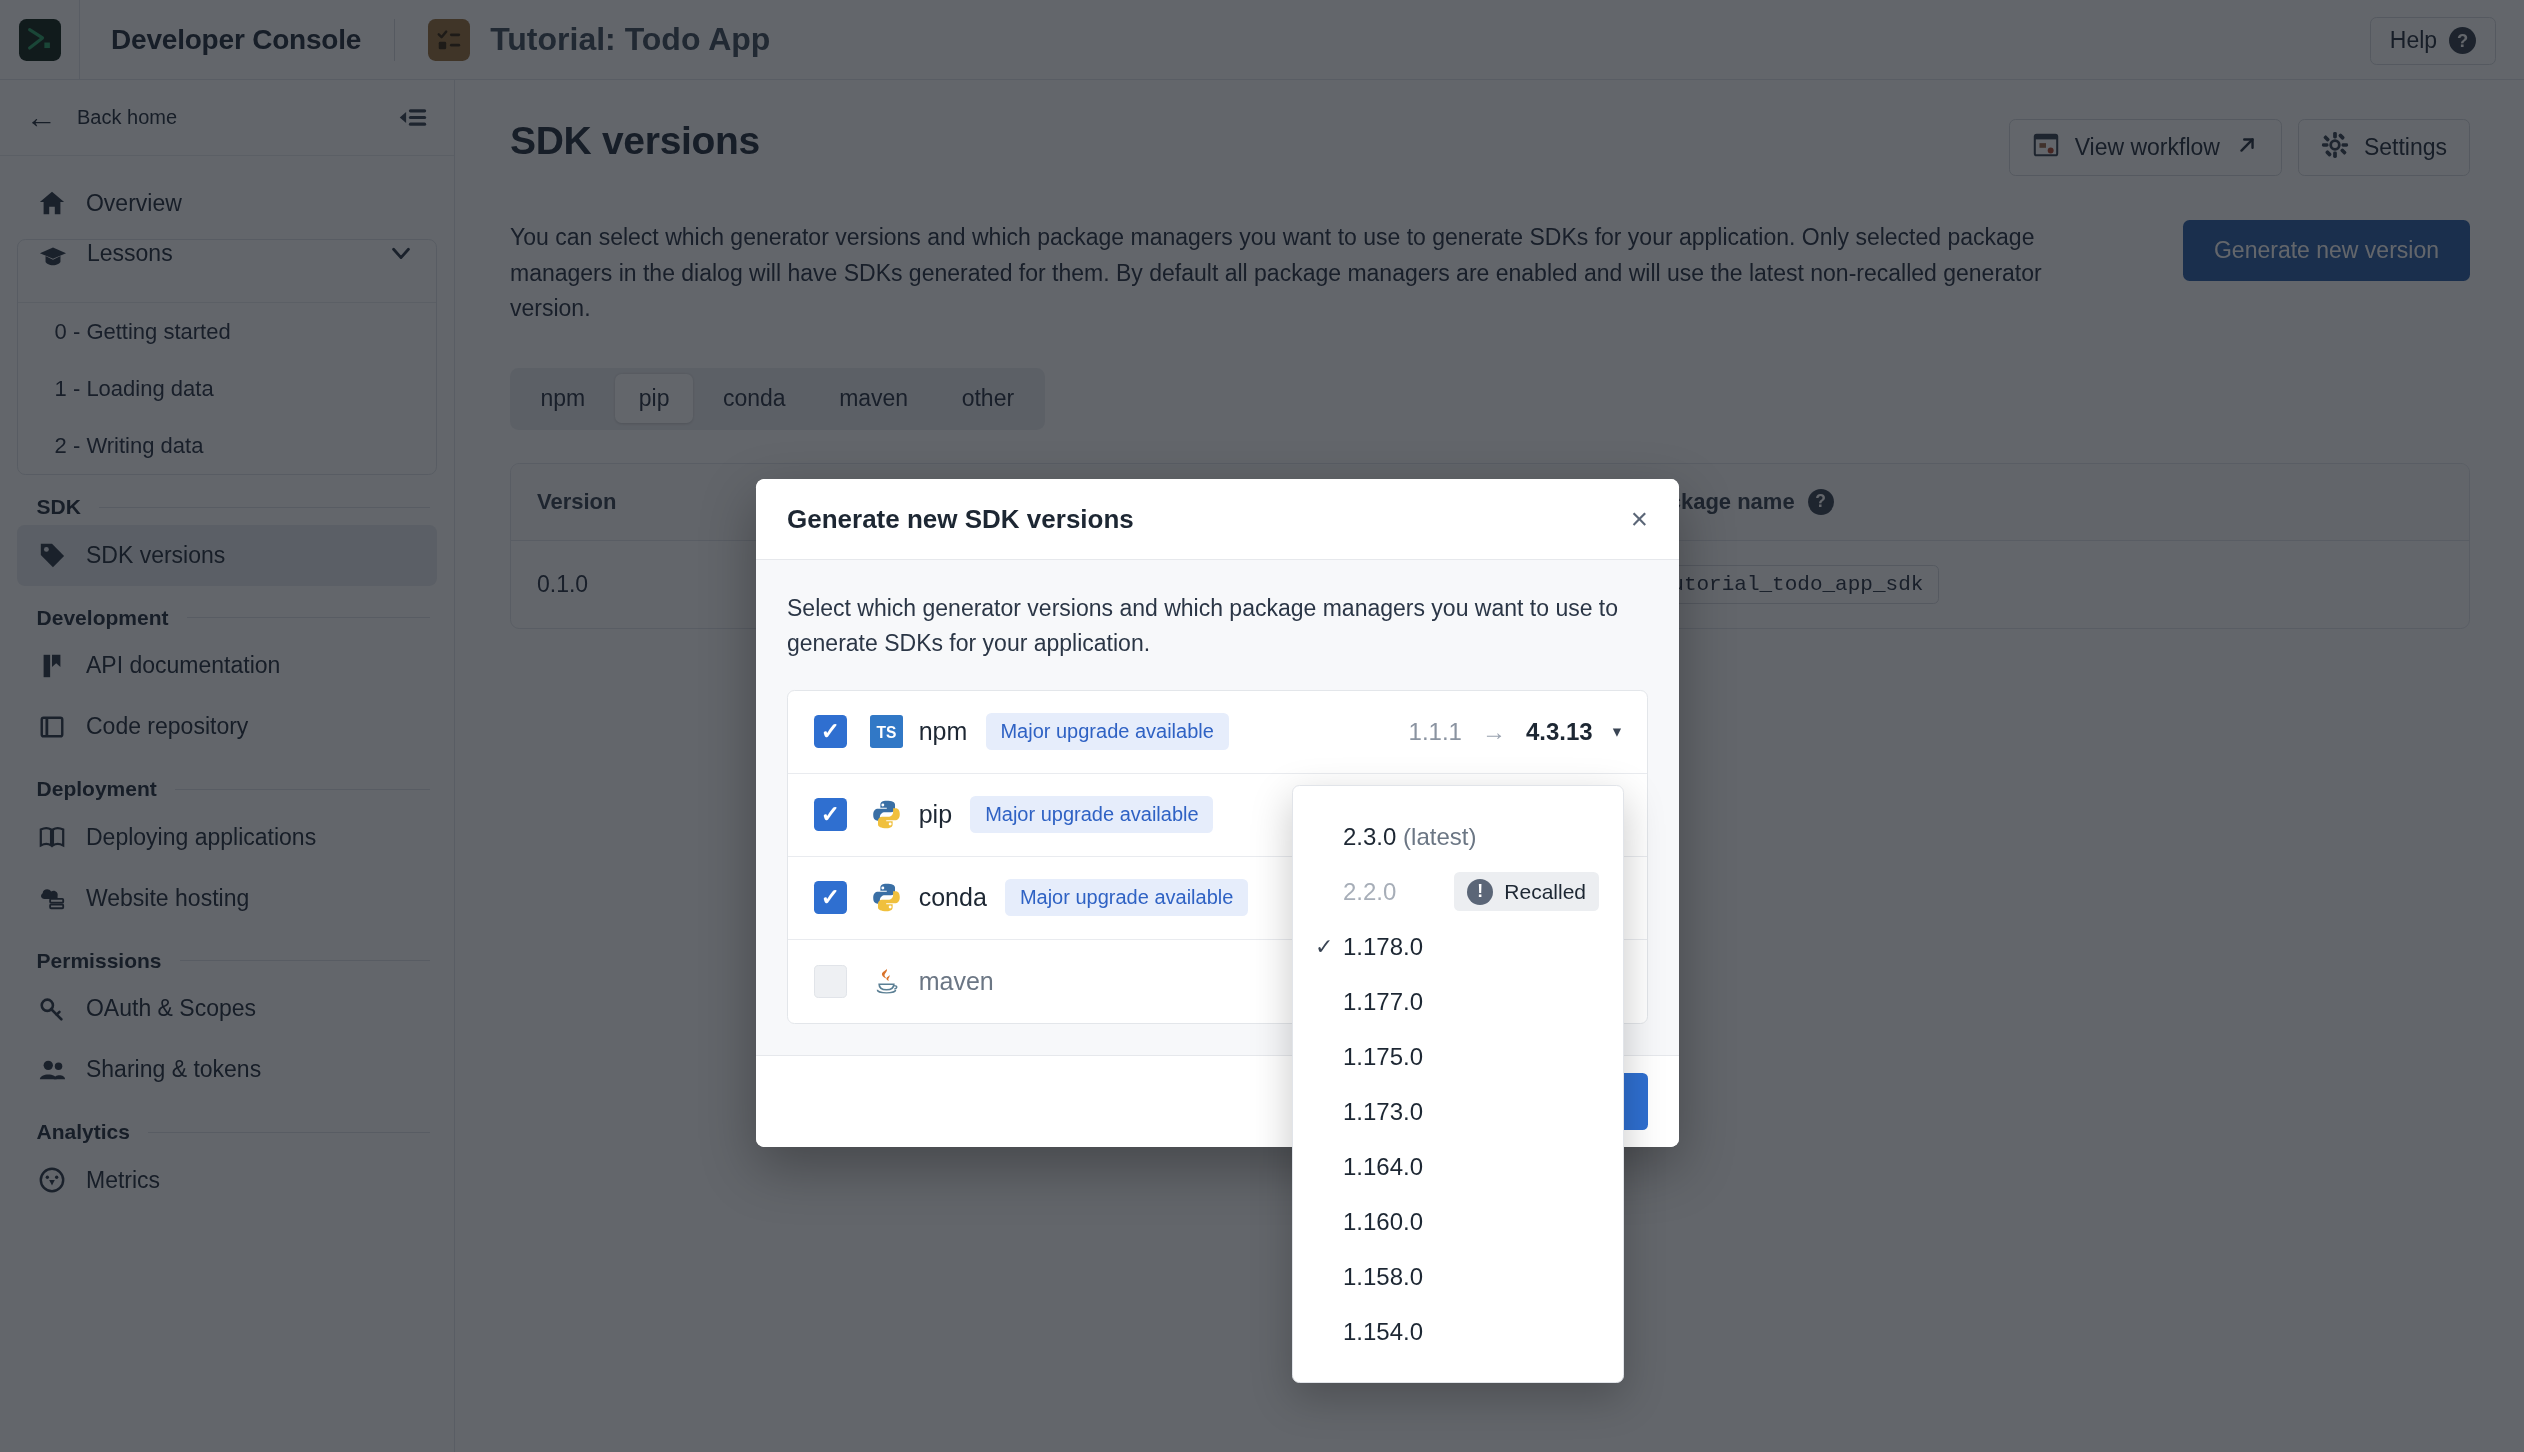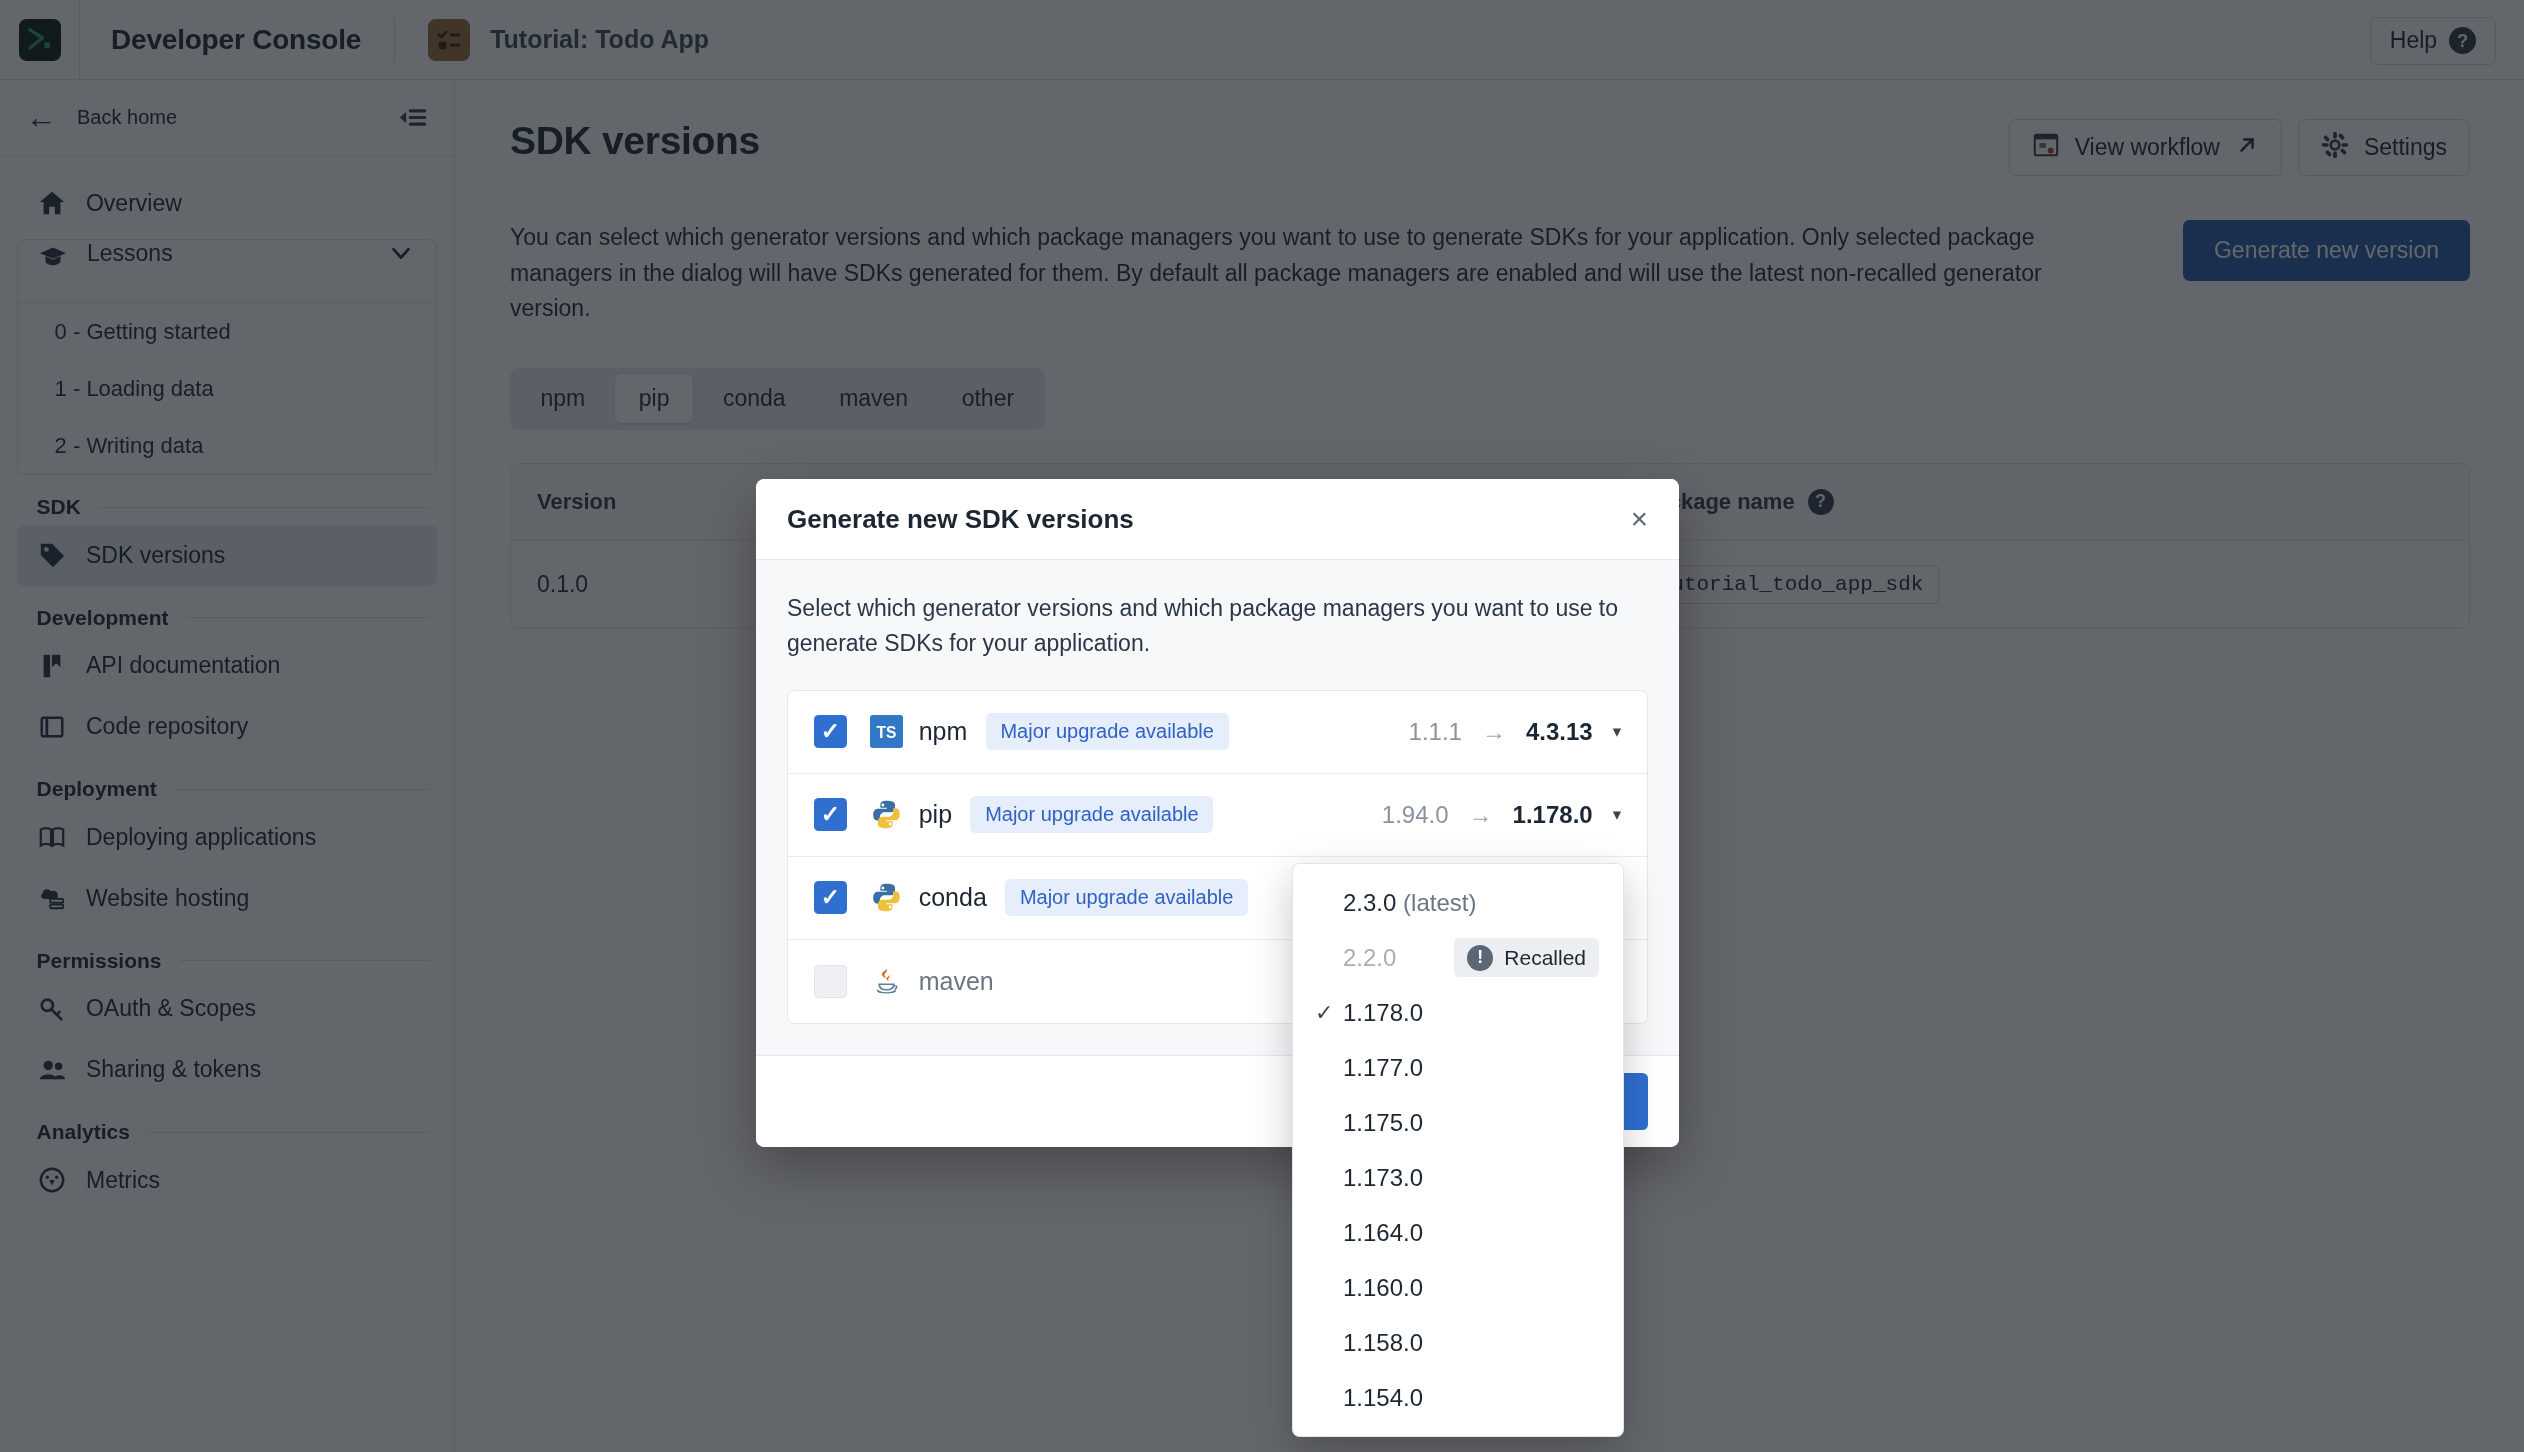--- a/index.html
+++ b/index.html
@@ -34,21 +34,21 @@
   }
   .logo-box svg { position:absolute; top:6.5px; left:6.5px; }
   .brand {
     font-size:28px; font-weight:700; color:#27313f; margin-left:31px; letter-spacing:-0.2px;
   }
   .vdiv { width:0.9px; height:42px; background:#d6dade; margin:0 33px; }
   .todo-icon {
     width:42px; height:42px; border-radius:7.4px; background:#9a7340;
     display:flex; align-items:center; justify-content:center;
   }
-  .tutorial-title { font-size:25px; font-weight:700; color:#44505f; margin-left:20px; }
+  .tutorial-title { font-size:32px; font-weight:700; color:#44505f; margin-left:20px; }
   .help-btn {
     position:absolute; right:29.5px; top:16.6px;
     height:48px; padding:0 18.4px; border:0.9px solid #d6dade; border-radius:6.5px;
     background:#fff; display:flex; align-items:center; gap:12px;
     font-size:23px; color:#27313f;
   }
   .help-q {
     width:27px; height:27px; border-radius:50%; background:#37414f; color:#fff;
     font-size:18.4px; font-weight:700; display:flex; align-items:center; justify-content:center;
   }
@@ -159,23 +159,23 @@
   .ver-to { font-size:24px; color:#1d2733; font-weight:700; }
   .ver-caret { font-size:16.6px; color:#3a4554; }
   .modal-foot {
     height:92px; background:#fff; border-top:0.9px solid #e6e8ec;
     display:flex; align-items:center; justify-content:flex-end; padding:0 31px;
   }
   .gen-btn { background:#2f6fd0; color:#fff; border:none; border-radius:5.5px; height:57px; padding:0 28px; font-size:23px; }
 
   
   .dropdown {
-    position:absolute; z-index:700; left:1292px; top:863px; width:332px;
+    position:absolute; z-index:700; left:1292px; top:785px; width:332px;
     background:#fff; border:0.9px solid #e1e4e9; border-radius:7.4px;
-    box-shadow:0 14.7px 41px rgba(0,0,0,.22); padding:11px 0;
+    box-shadow:0 14.7px 41px rgba(0,0,0,.22); padding:23px 0;
   }
   .dd-item {
     height:55px; display:flex; align-items:center; padding:0 24px 0 24px;
     font-size:24px; color:#1d2733; position:relative;
   }
   .dd-item .tick { position:absolute; left:22px; font-size:22px; color:#3a4554; }
   .dd-item .txt { margin-left:26px; }
   .dd-item.has-tick .txt { margin-left:26px; }
   .dd-item.disabled .txt { color:#a7aeb8; }
   .dd-item .latest { color:#6b7684; }

